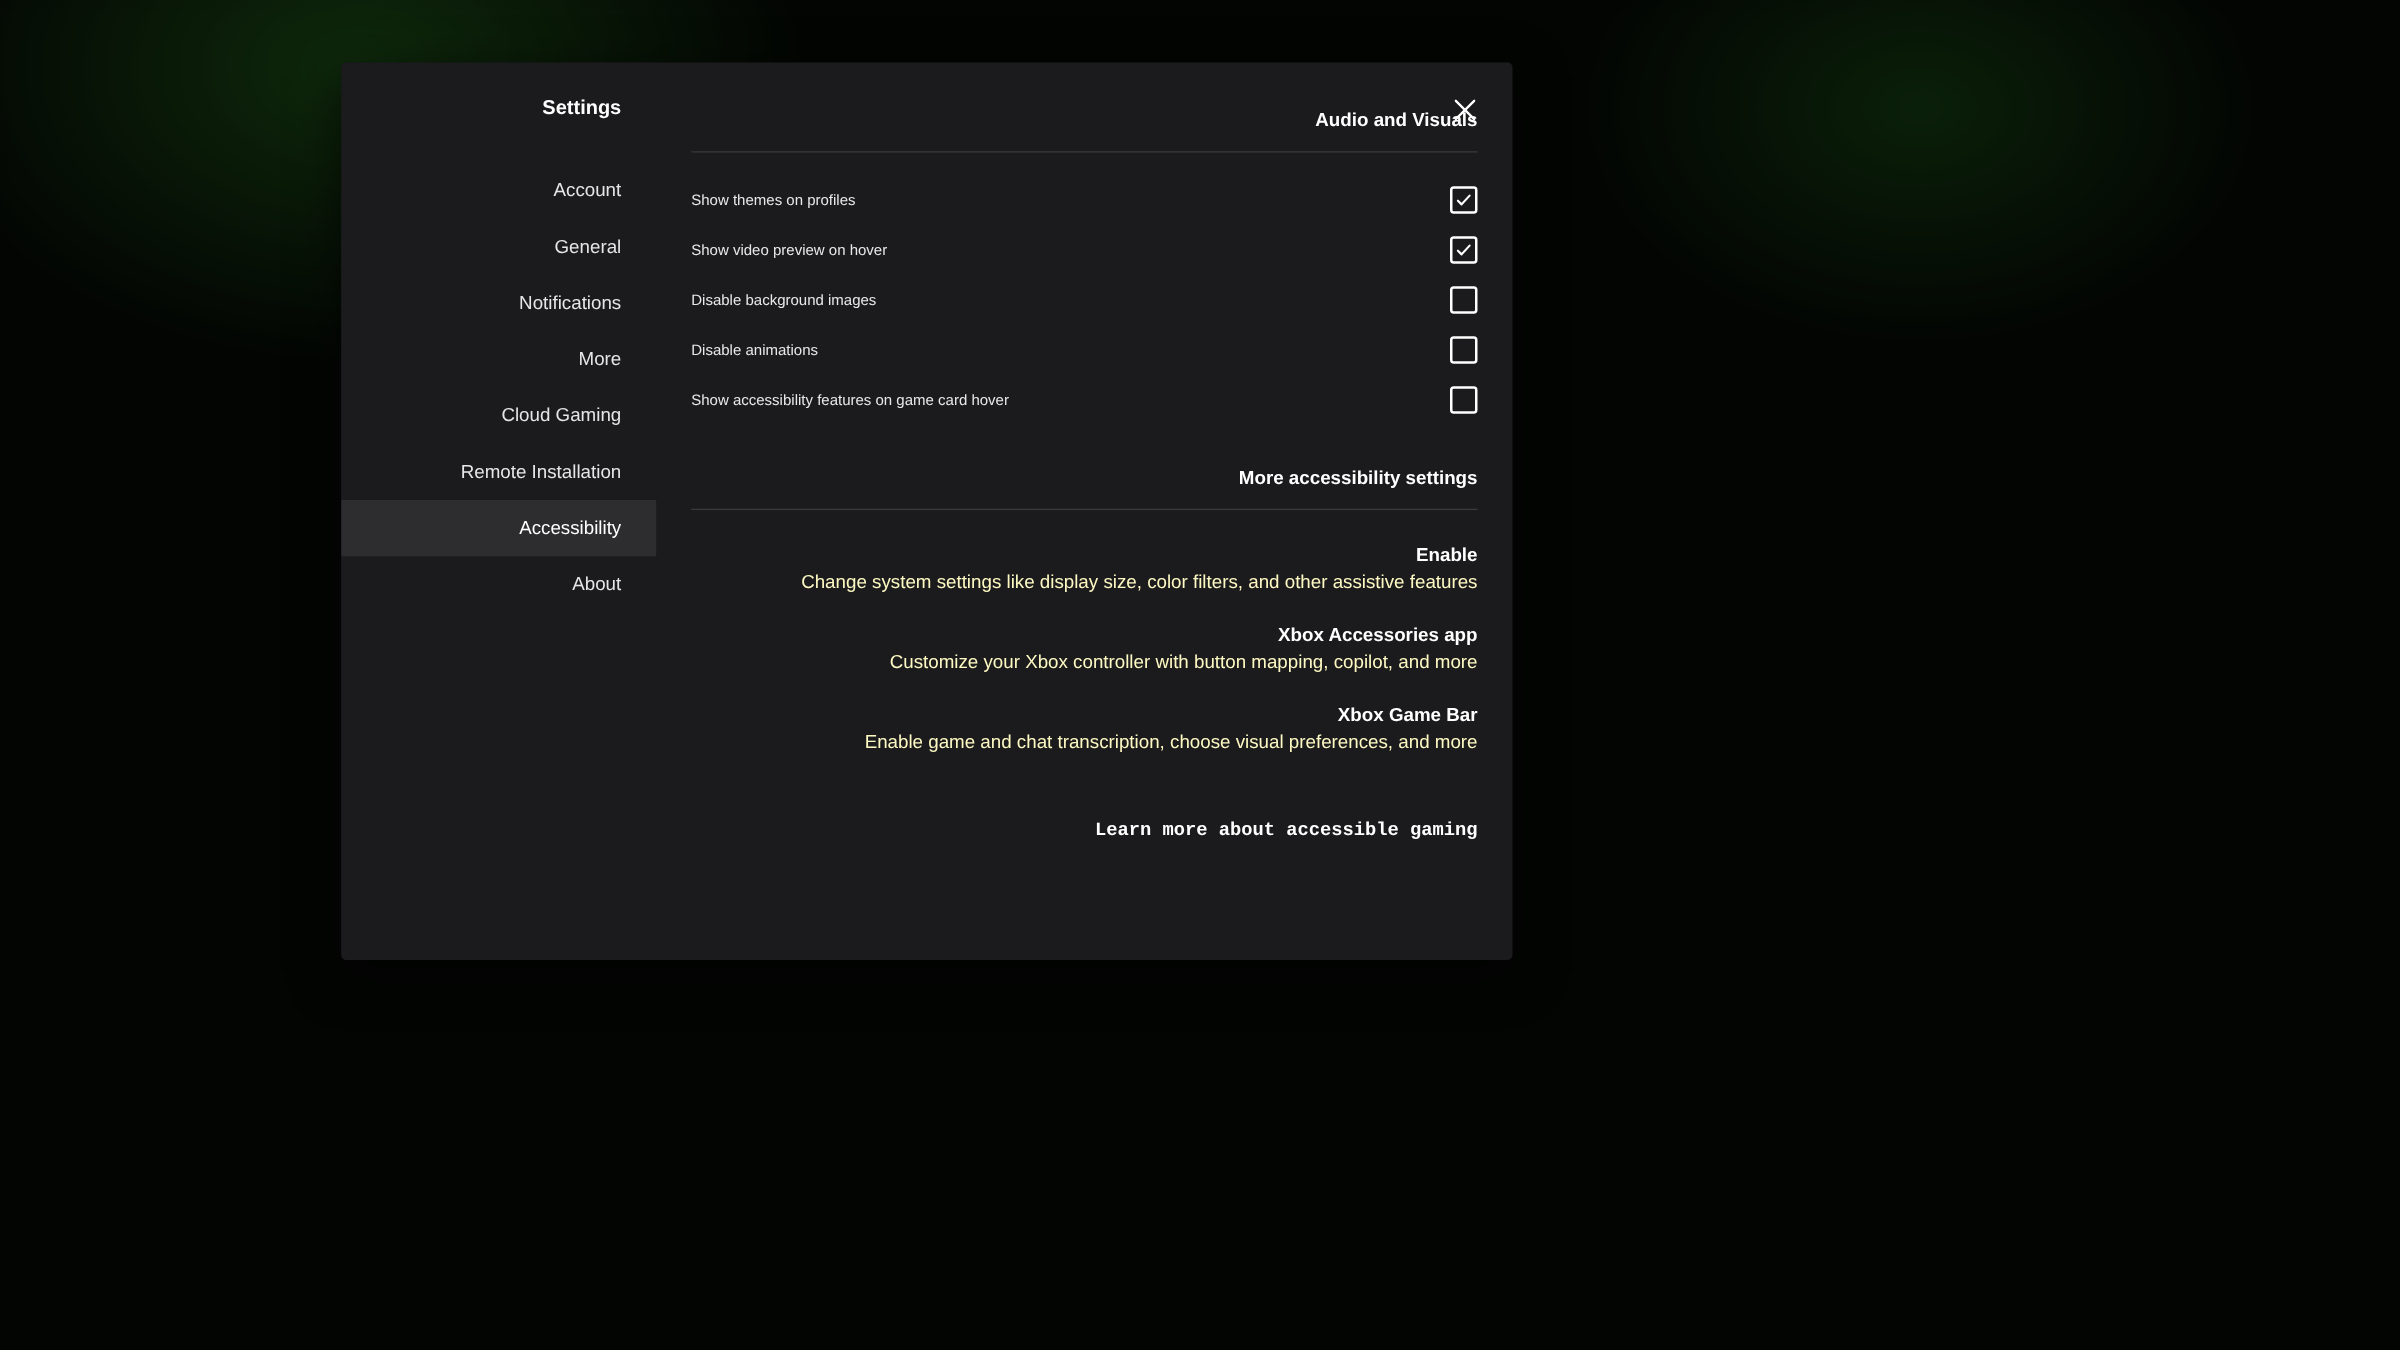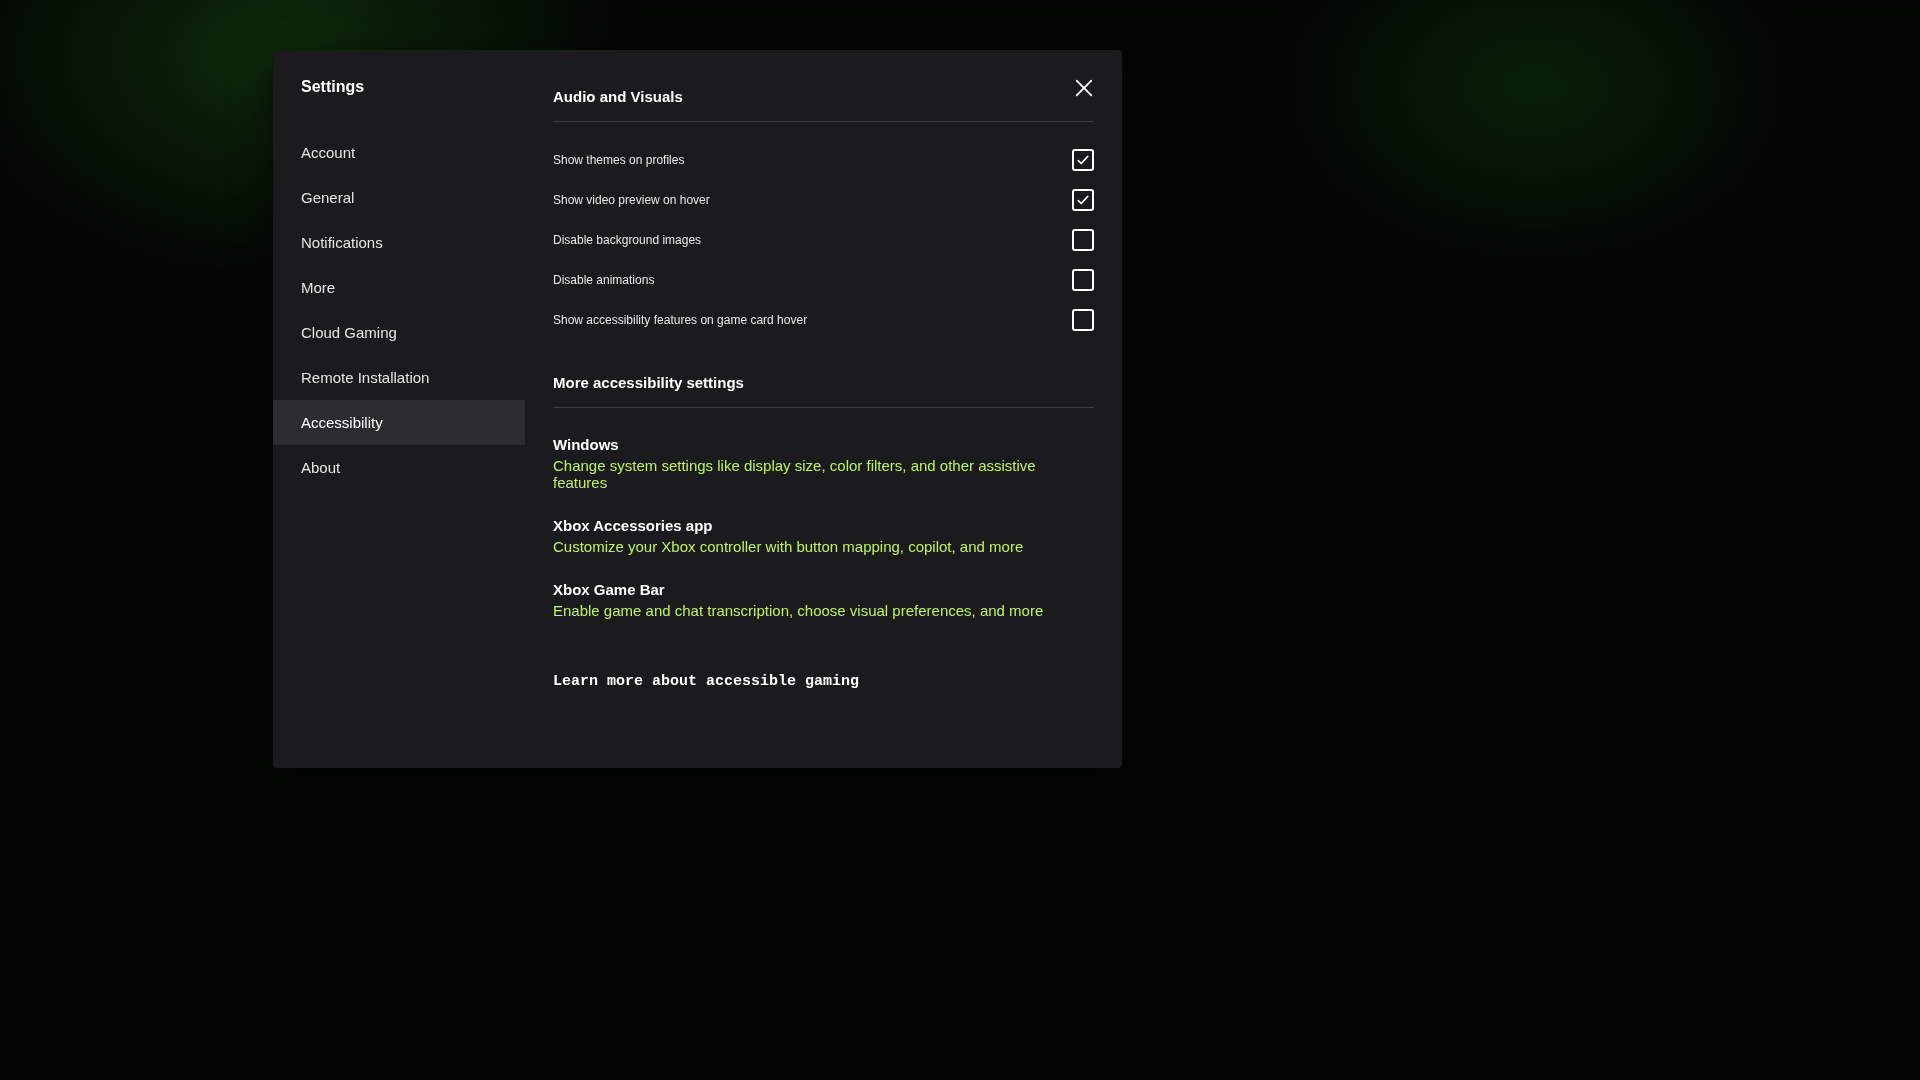--- a/index.html
+++ b/index.html
@@ -13,27 +13,28 @@
   }
   .backdrop-blur {
     position: absolute; inset: 0;
     background: rgba(0,0,0,0.35);
     backdrop-filter: blur(4px);
   }
   .dialog {
     position: absolute;
     left: 273px;
     top: 50px;
-    width: 849px;
+    width: 937px;
     height: 718px;
     background: #1b1b1d;
     border-radius: 4px;
     display: flex;
     overflow: hidden;
     box-shadow: 0 10px 40px rgba(0,0,0,0.6);
+    text-align: right;
   }
   .sidebar {
     width: 252px;
     background: #1b1b1d;
     padding-top: 28px;
     flex-shrink: 0;
   }
   .sidebar-title {
     color: #ffffff;
     font-weight: 600;
@@ -109,21 +110,21 @@
     padding: 10px 0 16px 0;
     cursor: pointer;
   }
   .link-title {
     color: #ffffff;
     font-weight: 600;
     font-size: 15px;
     margin-bottom: 4px;
   }
   .link-desc {
-    color: #bef264;
+    color: #fef9c3;
     font-size: 15px;
     font-weight: 400;
   }
   .footer-link {
     color: #ffffff;
     font-weight: 600;
     font-size: 15px;
     cursor: pointer;
     padding-top: 4px;
     font-family: Liberation Mono, monospace;
@@ -192,21 +193,21 @@
               <span class="check-label">Show accessibility features on game card hover</span>
               <span class="checkbox"></span>
             </div>
           </div>
       </div>
 
       <div class="section">
         <div class="section-title">More accessibility settings</div>
         <div class="links-list">
             <div class="link-item">
-              <div class="link-title">Windows</div>
+              <div class="link-title">Enable</div>
               <div class="link-desc">Change system settings like display size, color filters, and other assistive features</div>
             </div>
             <div class="link-item">
               <div class="link-title">Xbox Accessories app</div>
               <div class="link-desc">Customize your Xbox controller with button mapping, copilot, and more</div>
             </div>
             <div class="link-item">
               <div class="link-title">Xbox Game Bar</div>
               <div class="link-desc">Enable game and chat transcription, choose visual preferences, and more</div>
             </div>

